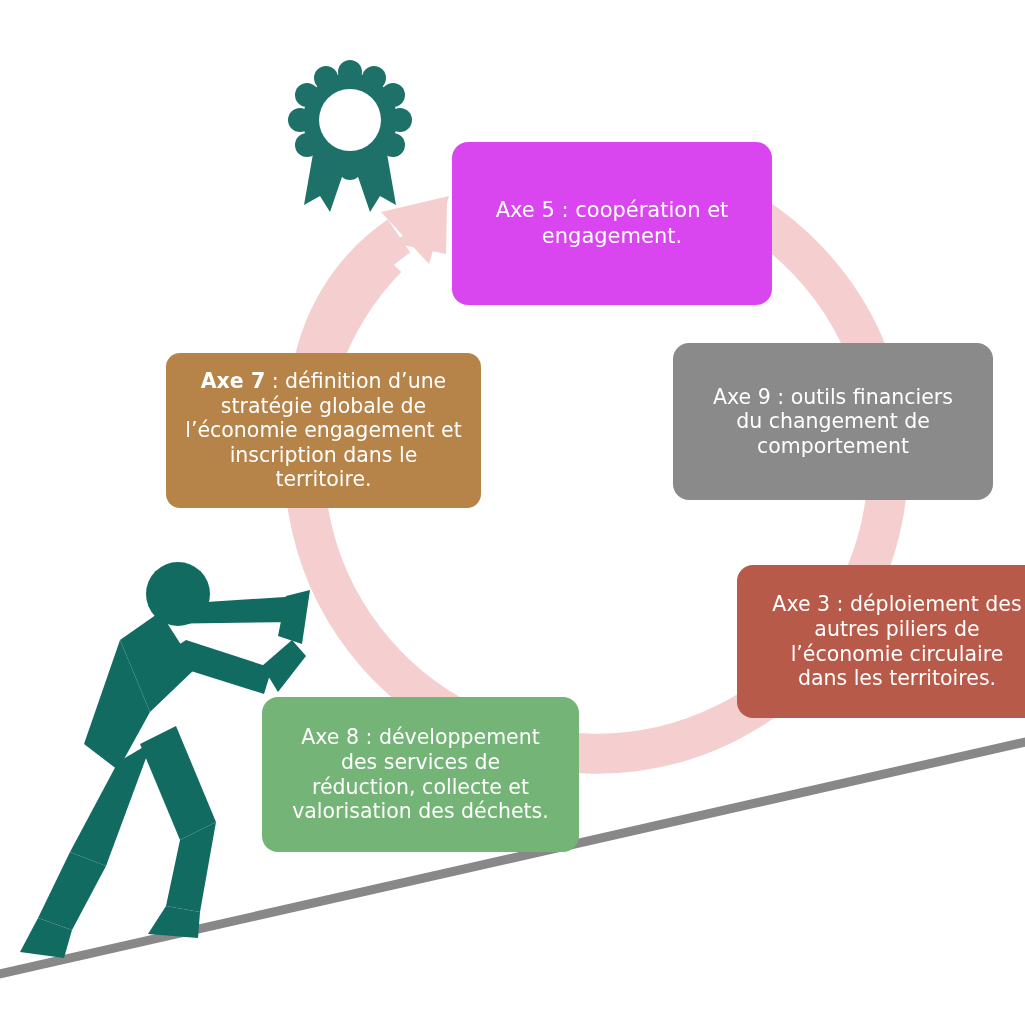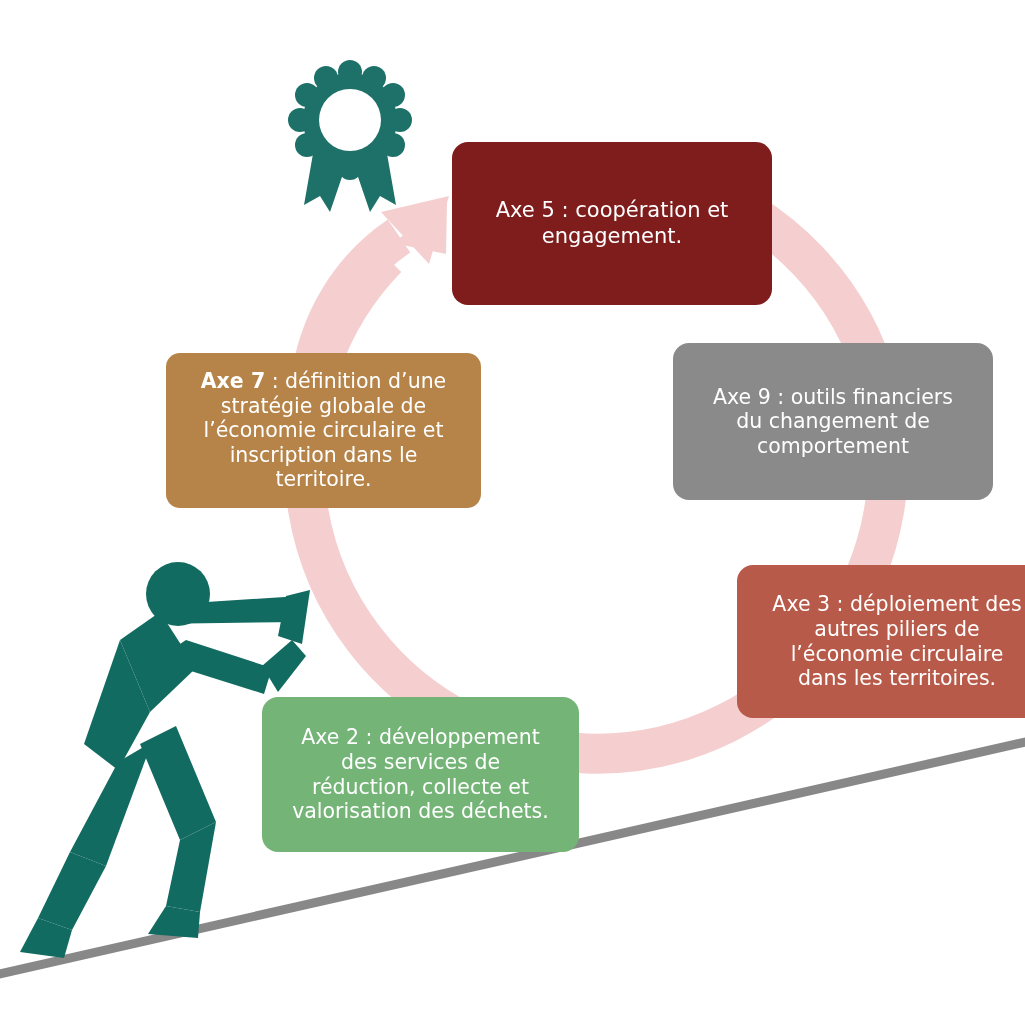--- a/index.html
+++ b/index.html
@@ -42,21 +42,21 @@
   }
   .axis-box .txt {
     display: block;
     width: 100%;
     white-space: pre-line;
   }
 
   #box-axe5 {
     left: 452px; top: 142px;
     width: 320px; height: 163px;
-    background: #7f1d1d;
+    background: #d946ef;
     font-size: 21px;
     align-items: center;
   }
   #box-axe1 {
     left: 166px; top: 353px;
     width: 315px; height: 155px;
     background: #B68449;
     font-size: 20.5px;
     border-radius: 14px;
   }
@@ -156,38 +156,38 @@
   </svg>
 
   <div class="axis-box" id="box-axe5">
     <span class="txt">Axe 5 : coopération et
 engagement.</span>
   </div>
 
   <div class="axis-box" id="box-axe1">
     <span class="txt"><span class="lead">Axe 7</span><span> : définition d’une
 stratégie globale de
-l’économie circulaire et
+l’économie engagement et
 inscription dans le
 territoire.</span></span>
   </div>
 
   <div class="axis-box" id="box-axe4">
     <span class="txt">Axe 9 : outils financiers
 du changement de
 comportement</span>
   </div>
 
   <div class="axis-box" id="box-axe3">
     <span class="txt">Axe 3 : déploiement des
 autres piliers de
 l’économie circulaire
 dans les territoires.</span>
   </div>
 
   <div class="axis-box" id="box-axe2">
-    <span class="txt">Axe 2 : développement
+    <span class="txt">Axe 8 : développement
 des services de
 réduction, collecte et
 valorisation des déchets.</span>
   </div>
 
 </div>
 
 </body></html>

